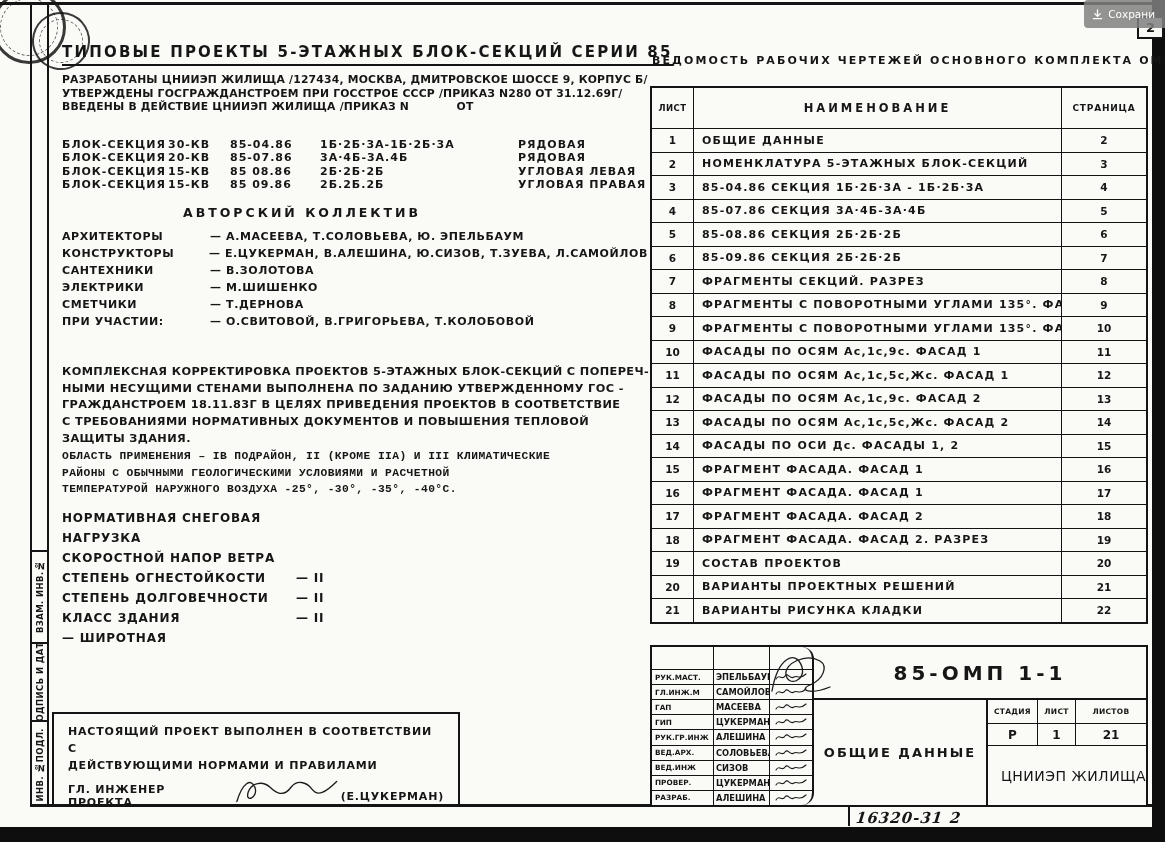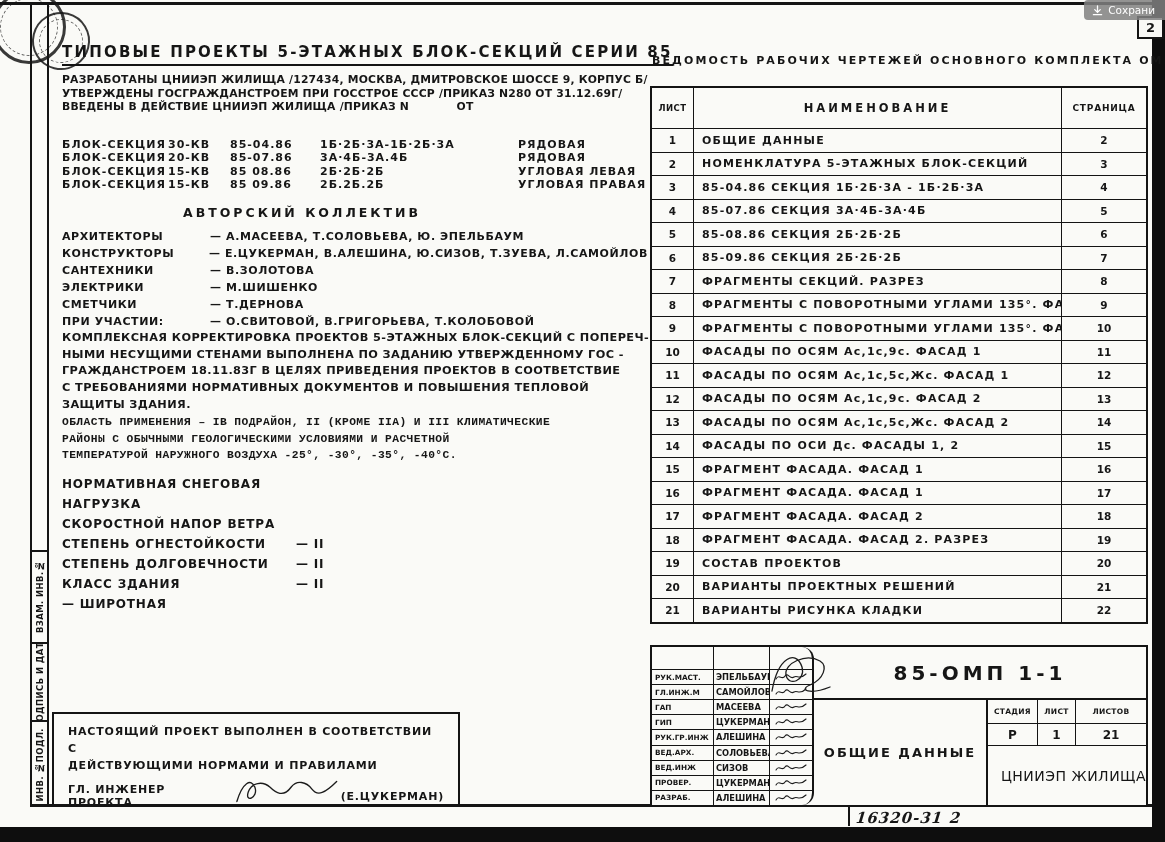--- a/index.html
+++ b/index.html
@@ -21,41 +21,41 @@
            letter-spacing:0.4px; white-space:nowrap; }
 
   
   .seal { position:absolute; border-radius:50%; border:3px solid rgba(22,22,22,.85); }
   .seal::before { content:""; position:absolute; inset:5px; border-radius:50%;
                   border:1.5px dashed rgba(22,22,22,.65); }
   .seal1 { left:-8px; top:-10px; width:74px; height:74px; }
   .seal2 { left:32px; top:12px; width:58px; height:58px; border-width:2.5px; transform:rotate(14deg); }
 
   
-  .save-pill { position:absolute; top:0; right:0; height:20px; display:flex; align-items:center;
+  .save-pill { position:absolute; top:0; right:0; height:28px; display:flex; align-items:center;
                gap:5px; background:rgba(128,128,128,.85); color:#fff; padding:0 10px 0 8px;
                border-radius:4px 0 0 4px; font-size:10.5px; z-index:6; }
   .corner-num { position:absolute; top:16px; right:1px; width:27px; height:23px; background:#f8f8f5;
                 border:2.5px solid #141414; display:flex; align-items:center; justify-content:center;
                 font-size:13px; font-weight:bold; z-index:5; }
 
   
   .left-col { position:absolute; left:62px; top:42px; width:586px; }
   .doc-title { display:inline-block; font-size:15px; font-weight:bold; letter-spacing:2.2px;
                white-space:nowrap; border-bottom:2px solid #141414; padding-bottom:3px; }
   .intro { margin-top:7px; }
   .intro-line { font-size:10.8px; font-weight:bold; letter-spacing:0.2px; line-height:13.6px; white-space:pre; }
   .sections { margin-top:24px; }
   .sec-row { display:flex; font-size:11px; font-weight:bold; letter-spacing:1px; line-height:13.5px; white-space:nowrap; }
   .sec-name{width:106px}.sec-apts{width:62px}.sec-code{width:90px}.sec-layout{width:198px}
   .team-title { margin-top:13px; width:480px; text-align:center; font-size:12.5px; font-weight:bold; letter-spacing:3px; }
   .team { margin-top:8px; }
   .team-row { display:flex; font-size:11px; font-weight:bold; letter-spacing:0.6px; line-height:17px; white-space:nowrap; }
   .team-role { width:148px; }
-  .para { }
+  .para { margin-top:34px; }
   .p2 { margin-top:0;font-family:Liberation Mono, monospace; }
   .para-line { font-size:11.3px; font-weight:bold; letter-spacing:0.4px; line-height:16.8px; white-space:pre; }
   .specs { margin-top:10px; }
   .spec-row { display:flex; font-size:12px; font-weight:bold; letter-spacing:0.8px; line-height:20px; }
   .spec-label { width:234px; }
 
   
   .note-box { position:absolute; left:52px; top:712px; width:408px; height:93px;
               border:2.5px solid #141414; border-bottom:none; padding:9px 14px 0; }
   .nb-line { font-size:11px; font-weight:bold; letter-spacing:0.8px; line-height:17px; }

